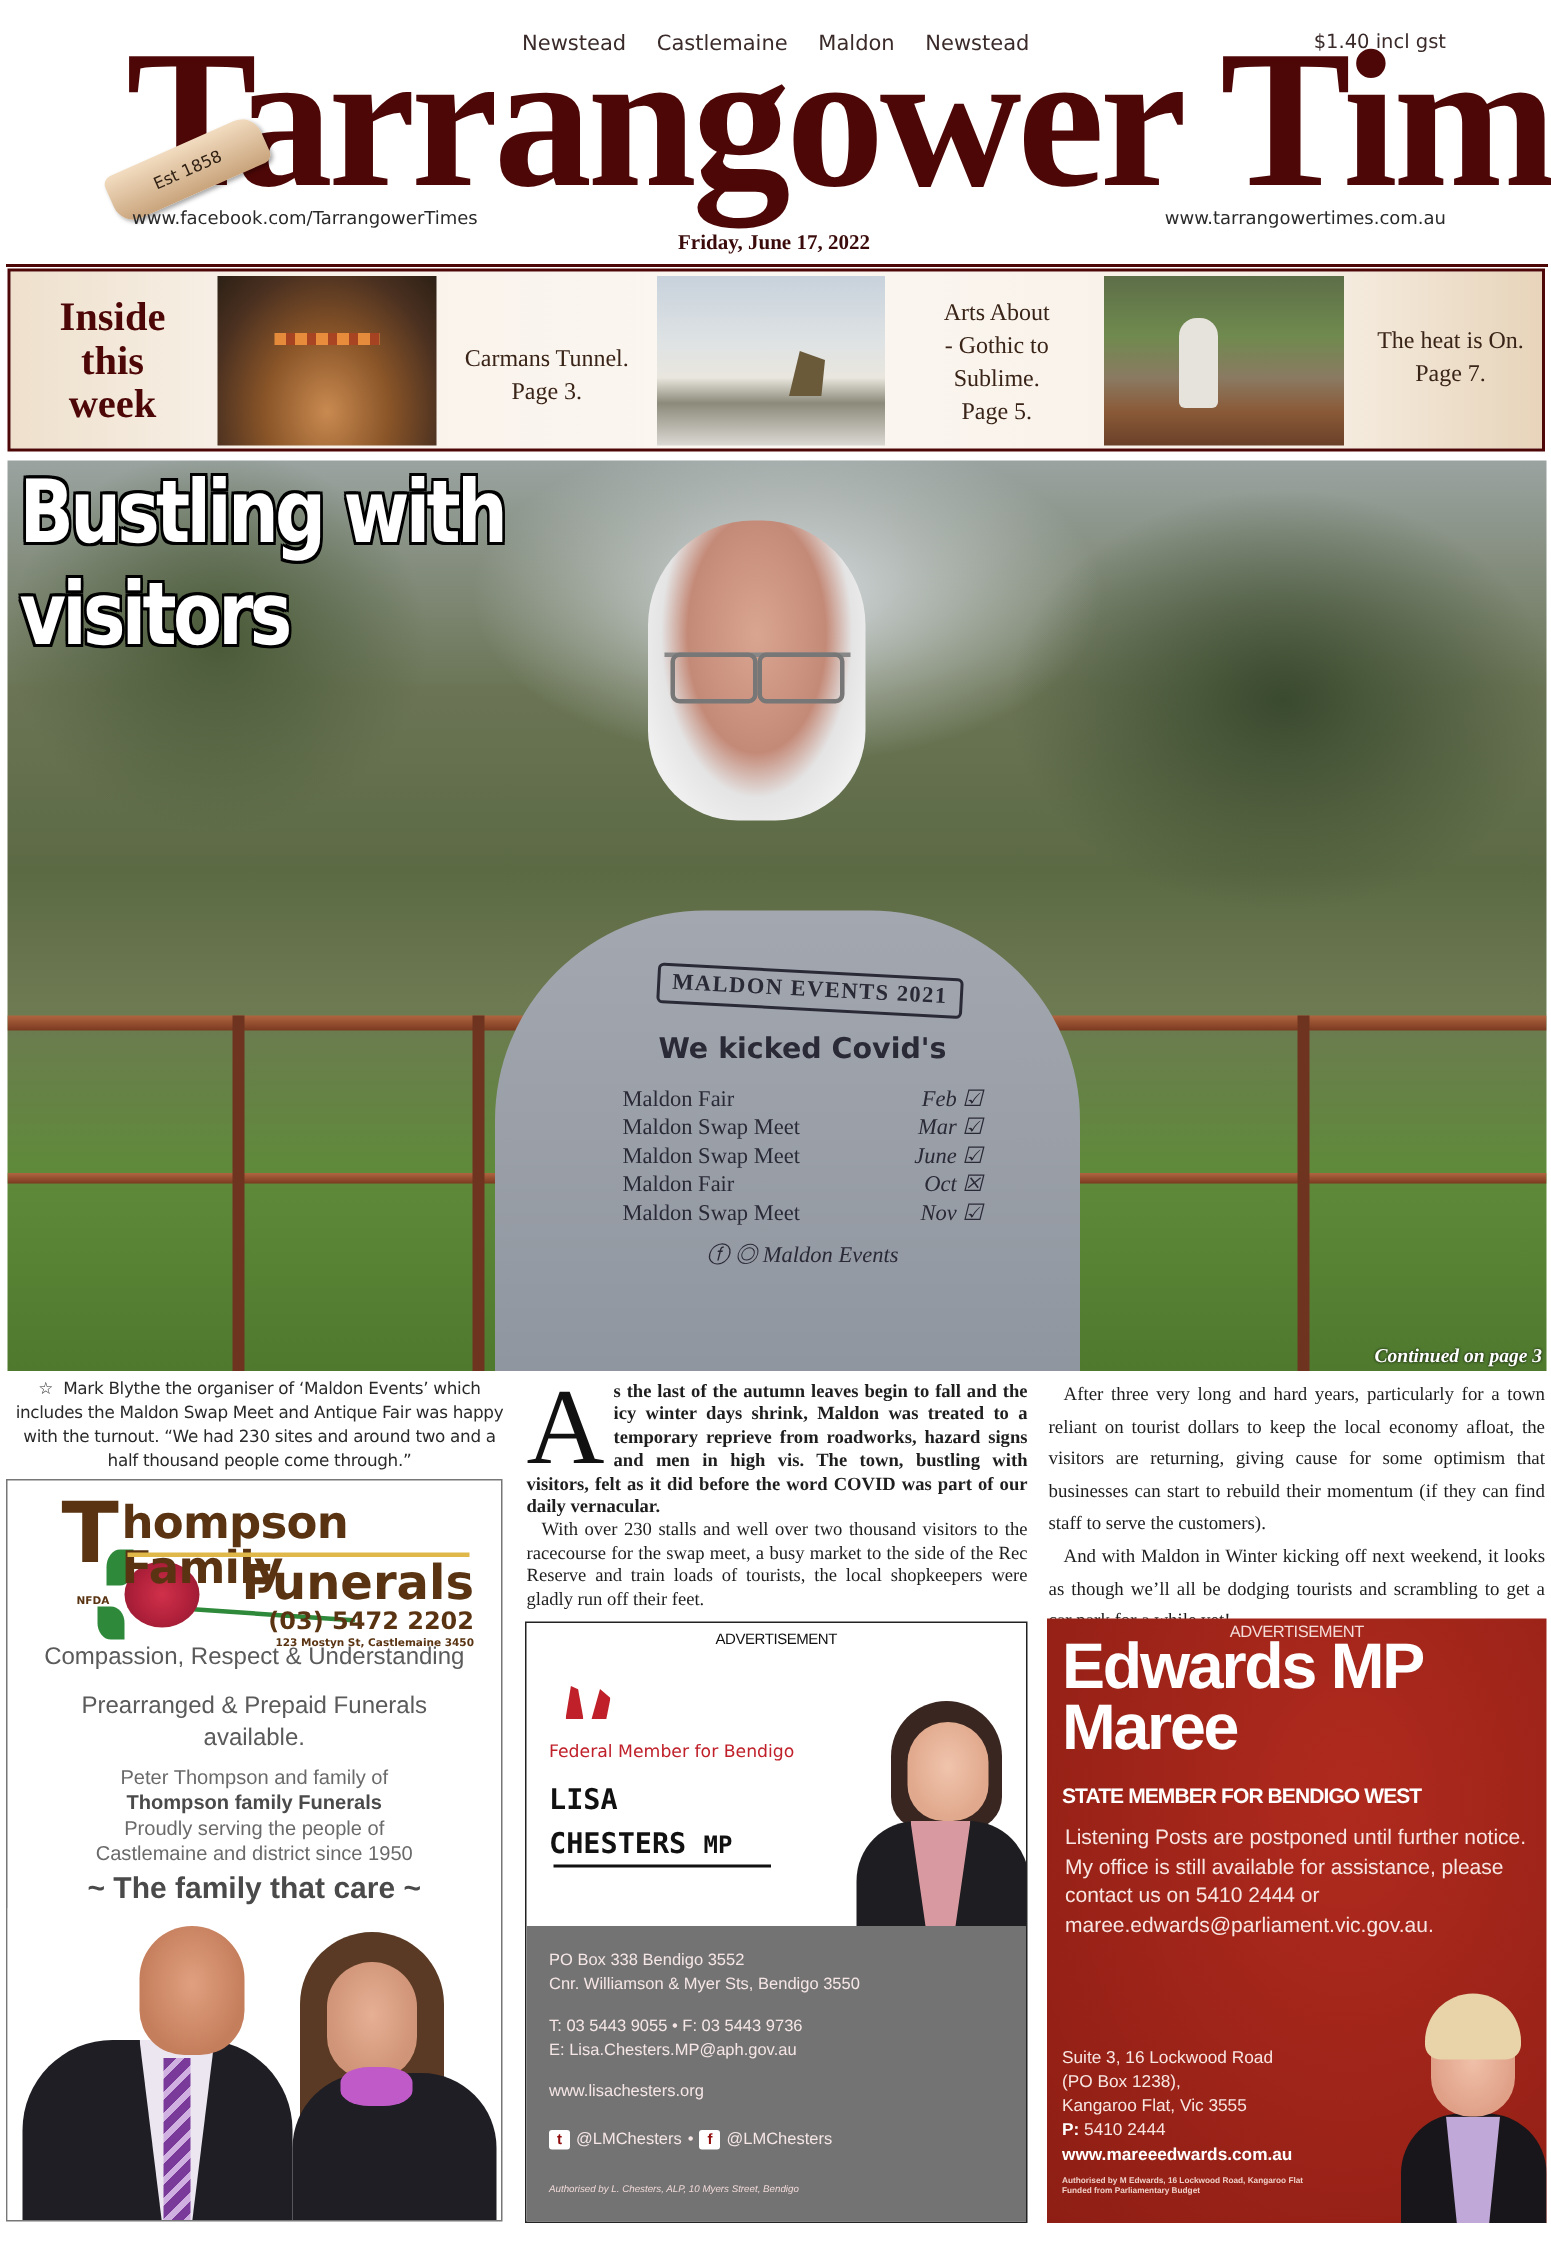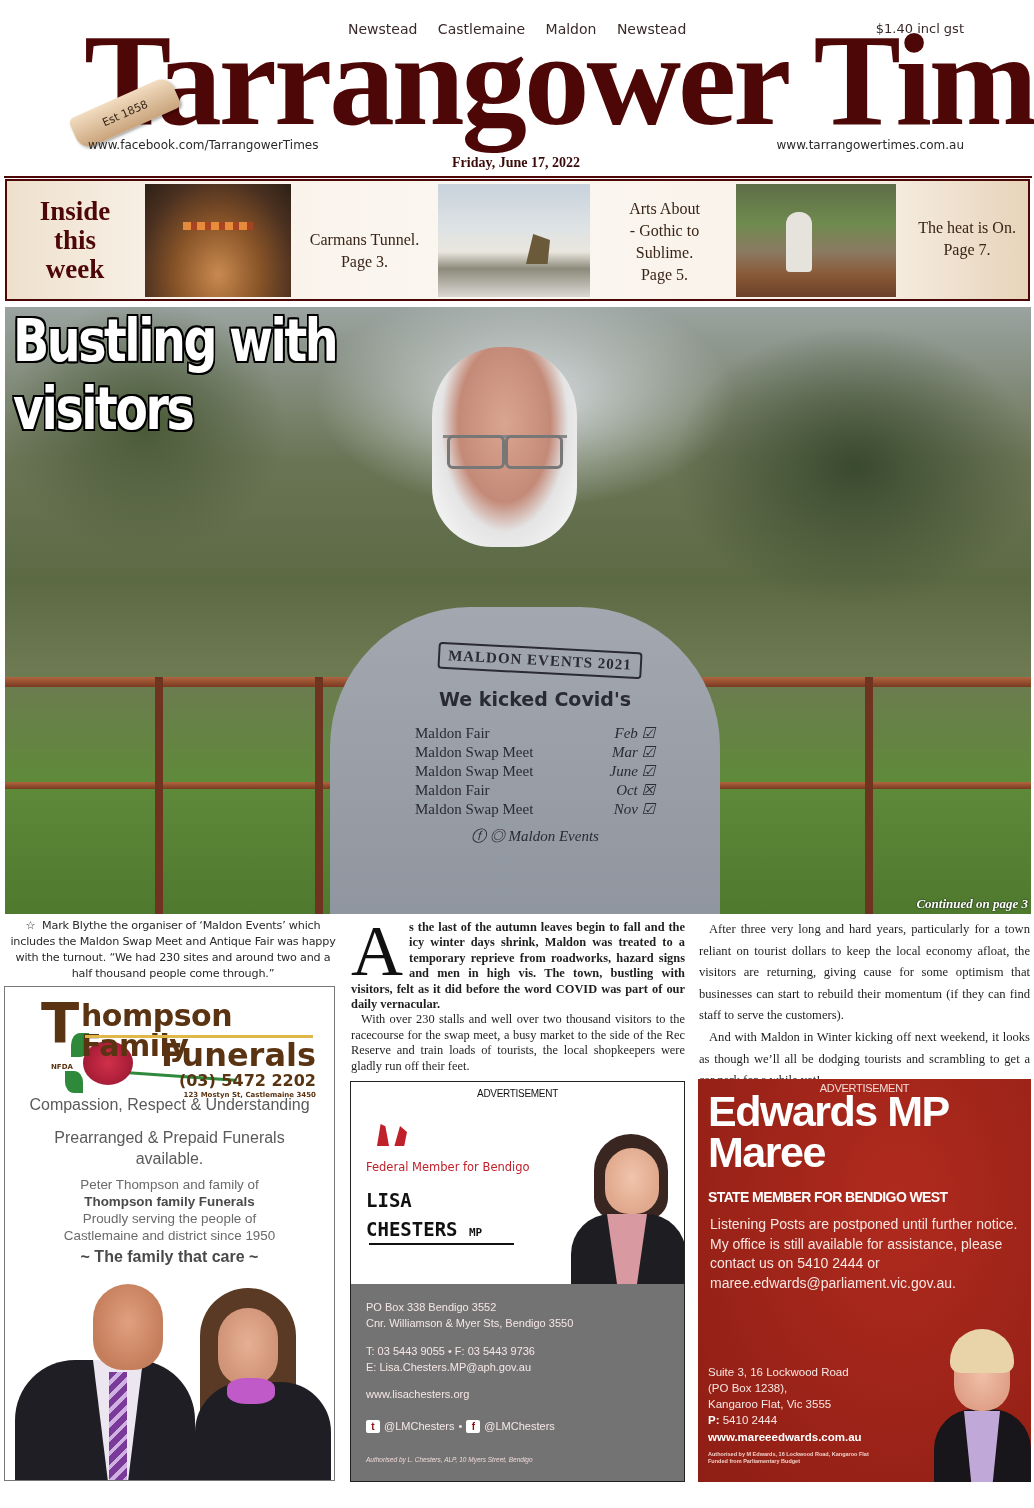--- a/index.html
+++ b/index.html
@@ -85,40 +85,40 @@
   .tf-nfda { position: absolute; left: 16px; top: 68px; font-family: "DejaVu Sans", sans-serif; font-weight: bold; font-size: 7px; color: #5a3412; }
   .tf-rose { position: absolute; left: 48px; top: 46px; width: 50px; height: 44px; background: radial-gradient(circle at 50% 50%, #d0304a 0%, #b0203a 55%, #8c1830 100%); border-radius: 50%; }
   .tf-leaf1 { position: absolute; left: 36px; top: 38px; width: 18px; height: 24px; background: #2e8a3a; border-radius: 50% 0 50% 0; }
   .tf-leaf2 { position: absolute; left: 30px; top: 76px; width: 18px; height: 22px; background: #2e8a3a; border-radius: 0 50% 0 50%; }
   .tf-stem { position: absolute; left: 92px; top: 80px; width: 110px; height: 3px; background: #2e8a3a; border-radius: 2px; transform: rotate(4deg); }
   .tf-line { position: absolute; left: 0; width: 100%; text-align: center; font-family: "Liberation Sans", sans-serif; color: #5a5a5a; }
   .tf-l1 { top: 109px; font-size: 16px; }
   .tf-l2 { top: 140px; font-size: 16px; line-height: 21px; }
   .tf-l3 { top: 189px; font-size: 13.4px; line-height: 17px; color: #6a6a6a; }
   .tf-l3 b { color: #4a4a4a; }
-  .tf-l4 { top: 261px; font-size: 16px; font-weight: bold; color: #4a4a4a; }
+  .tf-l4 { top: 261px; font-size: 20px; font-weight: bold; color: #4a4a4a; }
   .tf-photo { position: absolute; left: 0; top: 285px; width: 328px; height: 210px; background: #fff; }
   .tf-p1-head { position: absolute; left: 88px; top: 12px; width: 70px; height: 86px; background: radial-gradient(ellipse at 50% 45%, #e0a080 0%, #c57e5c 70%); border-radius: 40px 40px 34px 34px; }
   .tf-p1-body { position: absolute; left: 10px; top: 88px; width: 180px; height: 122px; background: #1e1e24; border-radius: 60px 60px 0 0; }
   .tf-p1-shirt { position: absolute; left: 88px; top: 88px; width: 50px; height: 122px; background: #ece6f0; clip-path: polygon(0 0,100% 0,70% 100%,30% 100%); }
   .tf-p1-tie { position: absolute; left: 104px; top: 100px; width: 18px; height: 110px; background: repeating-linear-gradient(135deg,#7a3a9a 0 6px,#d0b0e0 6px 10px); }
   .tf-p2-hair { position: absolute; left: 195px; top: 16px; width: 96px; height: 160px; background: #5a3a24; border-radius: 48px 48px 20px 20px; }
   .tf-p2-head { position: absolute; left: 213px; top: 36px; width: 60px; height: 78px; background: radial-gradient(ellipse at 50% 45%, #e6b094 0%, #d09478 70%); border-radius: 30px 30px 28px 28px; }
   .tf-p2-body { position: absolute; left: 190px; top: 110px; width: 136px; height: 100px; background: #1e1e24; border-radius: 50px 50px 0 0; }
   .tf-p2-scarf { position: absolute; left: 222px; top: 106px; width: 48px; height: 26px; background: #c05ac8; border-radius: 40%; }
 
   
   .ad-lisa { position: absolute; left: 350px; top: 1081px; width: 335px; height: 401px; border: 1.5px solid #222; background: #fff; overflow: hidden; }
   .al-label { position: absolute; left: 0; top: 6px; width: 100%; text-align: center; font-family: "Liberation Sans", sans-serif; font-size: 10px; color: #111; letter-spacing: -0.3px; }
   .al-crest { position: absolute; left: 20px; top: 38px; width: 44px; height: 32px; }
   .al-crest::before { content: ""; position: absolute; left: 6px; top: 4px; width: 12px; height: 22px; background: #c0202a; clip-path: polygon(30% 0,70% 10%,100% 100%,0 100%); }
   .al-crest::after { content: ""; position: absolute; left: 22px; top: 6px; width: 14px; height: 20px; background: #c0202a; clip-path: polygon(50% 0,100% 30%,80% 100%,10% 100%); }
   .al-role { position: absolute; left: 15px; top: 78px; font-family: "DejaVu Sans", sans-serif; font-size: 11.5px; color: #c0202a; }
   .al-name { position: absolute; left: 15px; top: 104px; font-family: "DejaVu Sans Mono", monospace; font-weight: bold; font-size: 19px; line-height: 29px; color: #111; }
-  .al-name small { font-size: 11px; }
+  .al-name small { font-size: 16px; }
   .al-rule { position: absolute; left: 18px; top: 161px; width: 145px; height: 2px; background: #111; }
   .al-photo { position: absolute; left: 220px; top: 52px; width: 115px; height: 150px; }
   .al-hair { position: absolute; left: 23px; top: 0; width: 74px; height: 86px; background: #3a2620; border-radius: 37px 37px 22px 22px; }
   .al-face { position: absolute; left: 34px; top: 14px; width: 54px; height: 66px; background: radial-gradient(ellipse at 50% 45%, #f0c4ac 0%, #e0a88c 70%); border-radius: 27px 27px 24px 24px; }
   .al-body { position: absolute; left: 0; top: 80px; width: 115px; height: 70px; background: #1e1e22; border-radius: 40px 40px 0 0; }
   .al-shirt { position: absolute; left: 36px; top: 80px; width: 40px; height: 70px; background: #d89aa0; clip-path: polygon(0 0,100% 0,75% 100%,25% 100%); }
   .al-red { position: absolute; left: 0; top: 202px; width: 100%; height: 199px; background: #737373; }
   .al-info { position: absolute; left: 15px; font-family: "Liberation Sans", sans-serif; font-size: 11px; line-height: 15.5px; color: #f6e6e6; }
   .al-i1 { top: 16px; }
   .al-i2 { top: 60px; }

